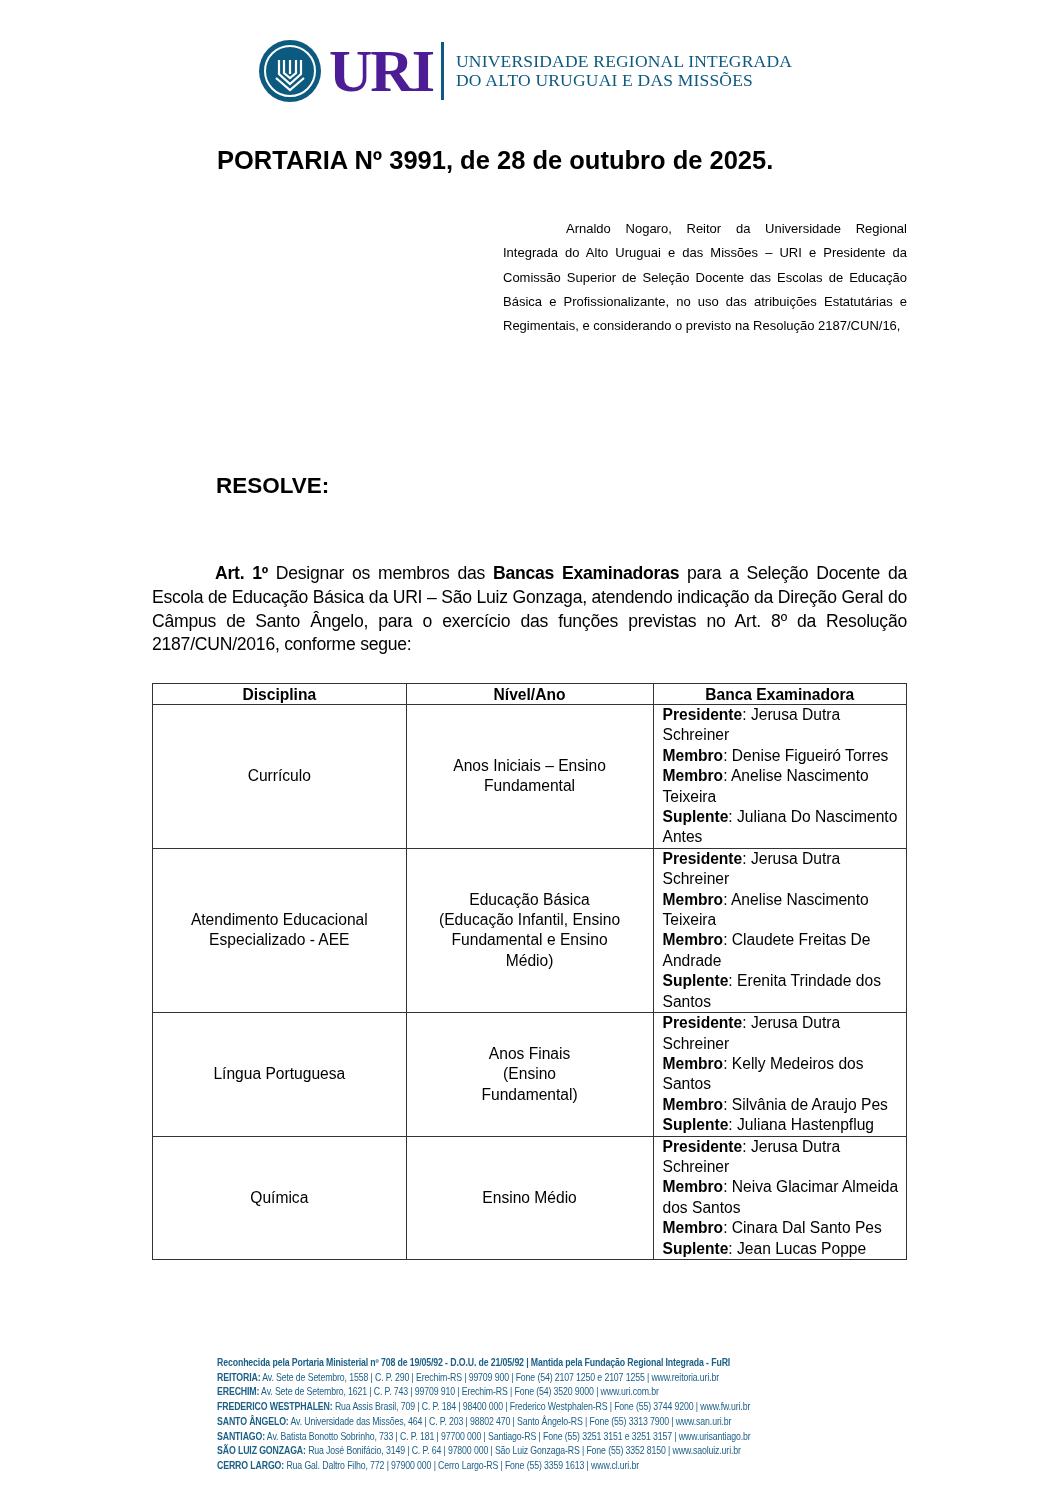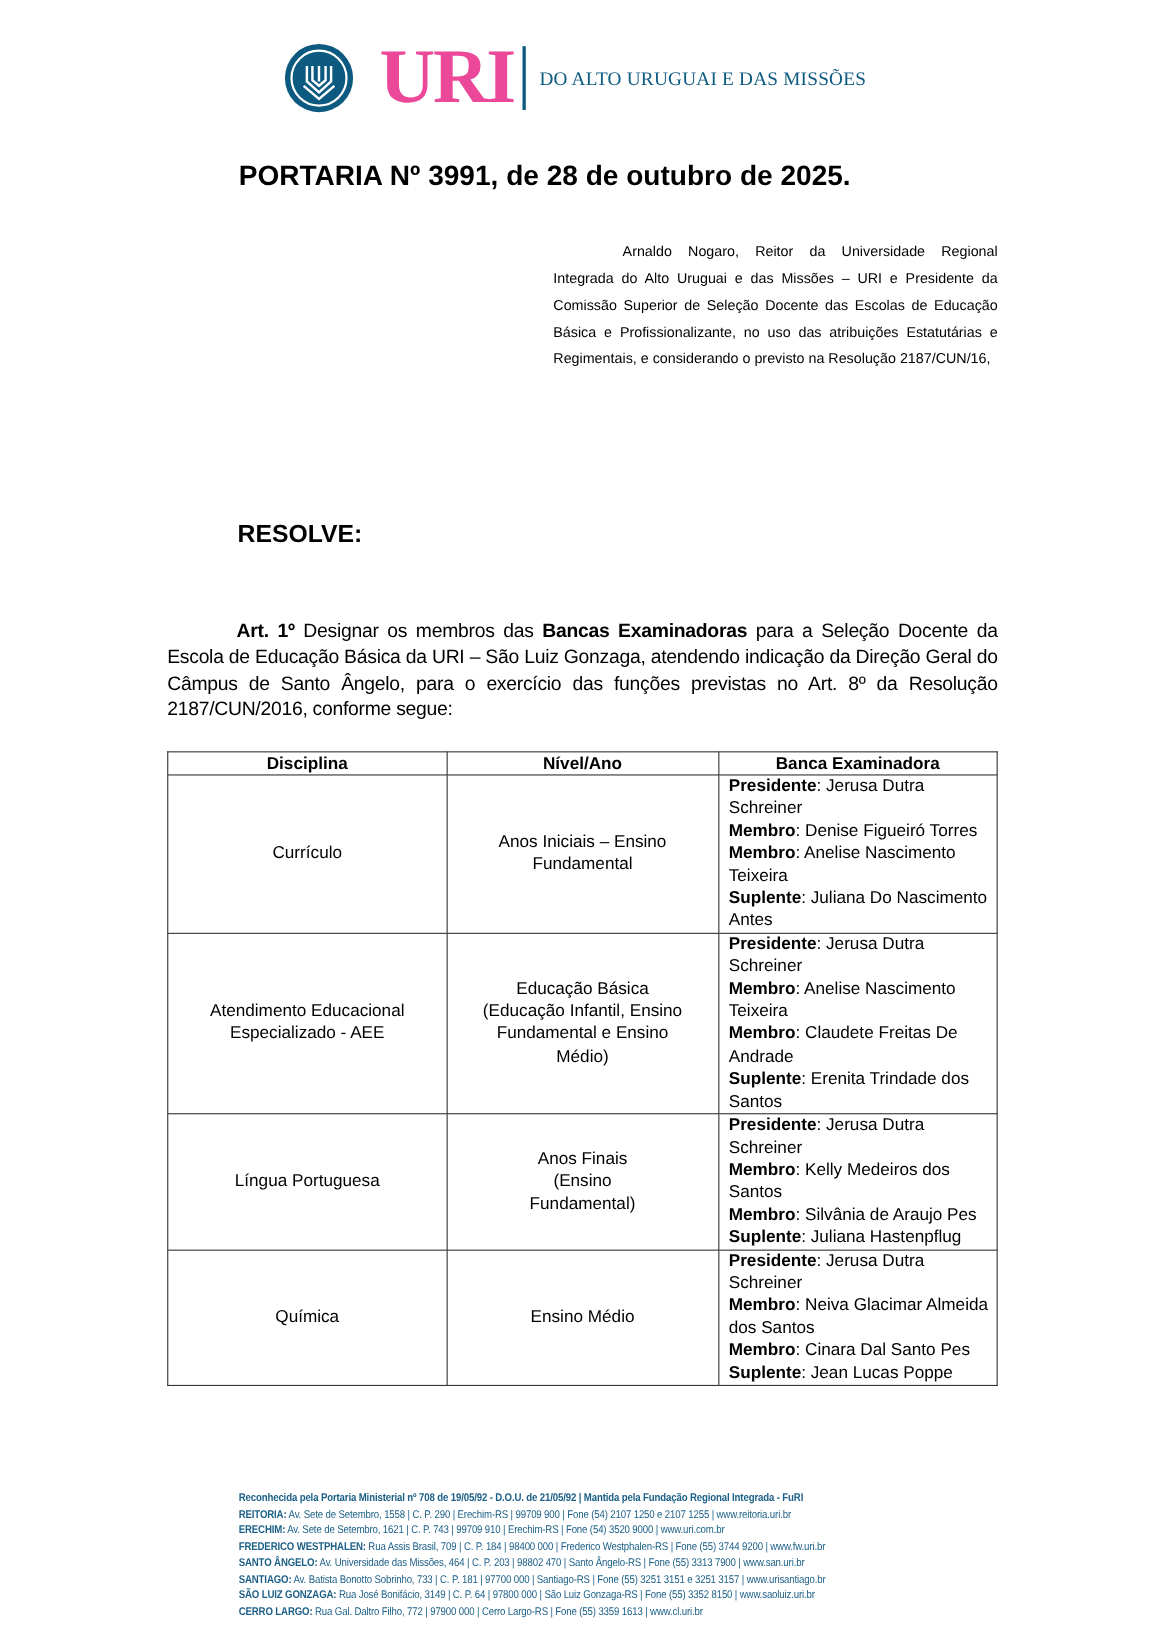--- a/index.html
+++ b/index.html
@@ -19,22 +19,22 @@
       width: 62px; height: 62px; border-radius: 50%;
       background: #0d5a80; position: relative; flex: none;
     }
     .emblem .ring {
       position: absolute; left: 5px; top: 5px; width: 52px; height: 52px;
       border-radius: 50%; border: 2px solid #ffffff;
     }
     .emblem svg { position: absolute; left: 0; top: 0; }
     .uri-word {
       font-family: "Liberation Serif", serif; font-weight: bold;
-      font-size: 70px; color: #ec4899; letter-spacing: -2px;
-      margin-left: 24px; line-height: 62px; height: 62px;
+      font-size: 60px; color: #4c1d95; letter-spacing: -2px;
+      margin-left: 8px; line-height: 62px; height: 62px;
     }
     .vbar { width: 3px; height: 58px; background: #0d5a80; margin-left: 8px; flex: none; }
     .uni-name {
       margin-left: 12px; font-family: "Liberation Serif", serif;
       font-size: 17.5px; color: #0d5a80; line-height: 19px; letter-spacing: 0.2px;
     }
     
     .title {
       position: absolute; left: 217px; top: 146px; width: 700px;
       font-size: 25.5px; font-weight: bold; white-space: nowrap;
@@ -94,20 +94,21 @@
         <path d="M20 20 L20 34 L31 44 L42 34 L42 20"></path>
         <path d="M25 20 L25 33 L31 38 L37 33 L37 20"></path>
         <path d="M31 20 L31 34"></path>
         <path d="M17 38 L31 50 L45 38"></path>
       </g>
     </svg>
   </div>
   <div class="uri-word">URI</div>
   <div class="vbar"></div>
   <div class="uni-name">
+    <div>UNIVERSIDADE REGIONAL INTEGRADA</div>
     <div>DO ALTO URUGUAI E DAS MISSÕES</div>
   </div>
 </div>
 
 <div class="title">PORTARIA Nº 3991, de 28 de outubro de 2025.</div>
 
 <div class="preamble">Arnaldo Nogaro, Reitor da Universidade Regional Integrada do Alto Uruguai e das Missões – URI e Presidente da Comissão Superior de Seleção Docente das Escolas de Educação Básica e Profissionalizante, no uso das atribuições Estatutárias e Regimentais, e considerando o previsto na Resolução 2187/CUN/16,</div>
 
 <div class="resolve">RESOLVE:</div>
 

